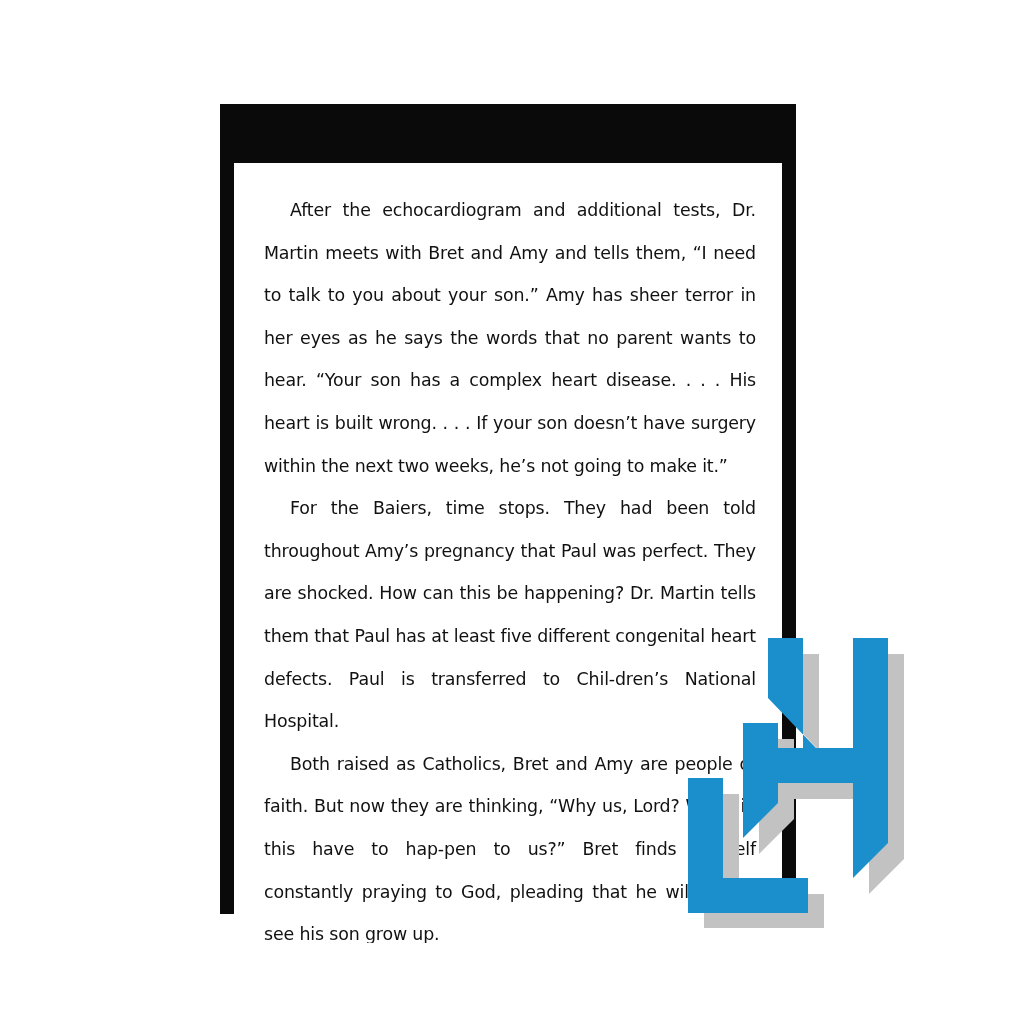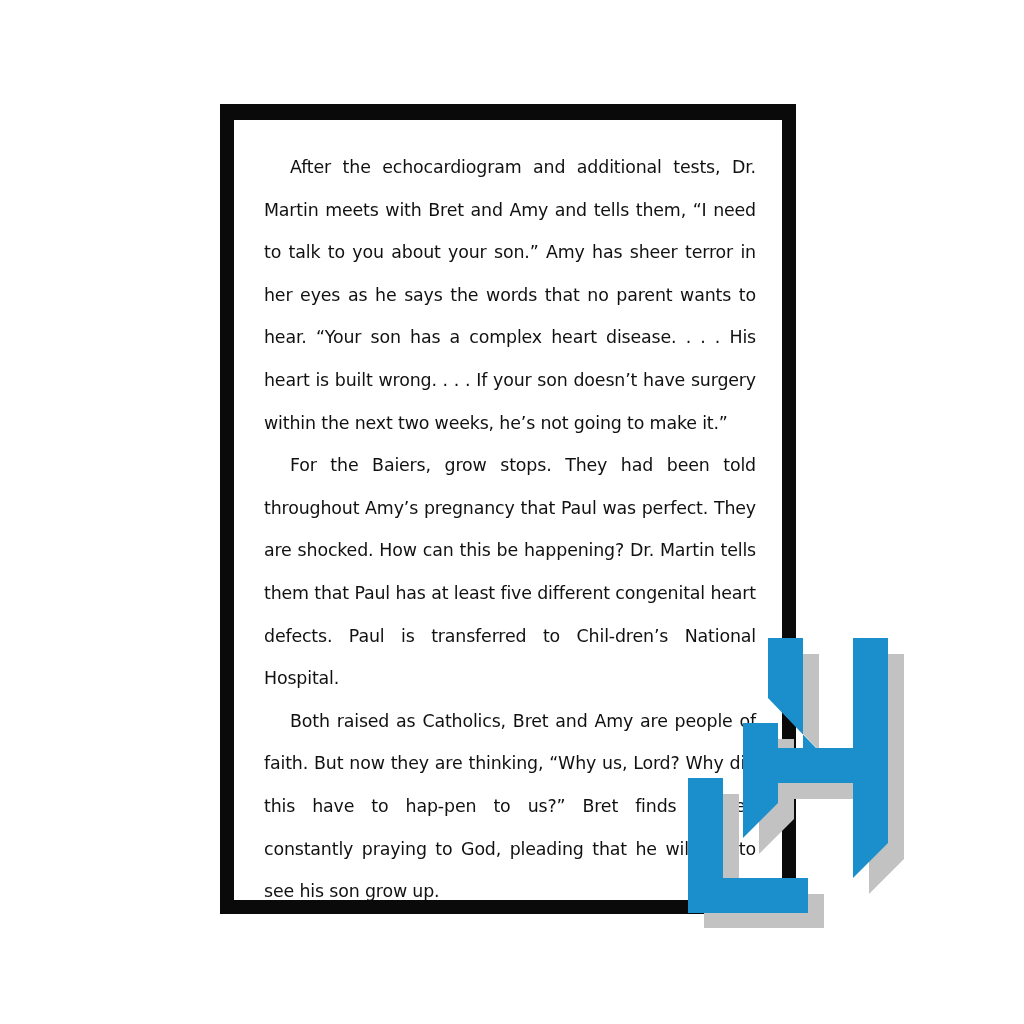--- a/index.html
+++ b/index.html
@@ -27,20 +27,21 @@
     padding: 16px 14px 14px 14px;
   }
   #page-sheet {
     width: 100%;
     height: 100%;
     background: #ffffff;
     box-sizing: border-box;
     padding: 26px 26px 26px 30px;
     overflow: hidden;
     position: relative;
+    margin-top: 43px;
   }
 
   .body-text {
     font-family: "DejaVu Sans", sans-serif;
     font-size: 17.4px;
     line-height: 42.6px;
     color: #111111;
     text-align: justify;
     text-justify: inter-word;
     letter-spacing: -0.15px;
@@ -67,21 +68,21 @@
     width: 300px;
     height: 300px;
   }
 </style>
 </head>
 <body>
 
 <div id="page-frame">
   <div id="page-sheet">
     <p class="body-text">After the echocardiogram and additional tests, Dr. Martin meets with Bret and Amy and tells them, “I need to talk to you about your son.” Amy has sheer terror in her eyes as he says the words that no parent wants to hear. “Your son has a complex heart disease. . . . His heart is built wrong. . . . If your son doesn’t have surgery within the next two weeks, he’s not going to make it.”</p>
-    <p class="body-text">For the Baiers, grow stops. They had been told throughout Amy’s pregnancy that Paul was perfect. They are shocked. How can this be happening? Dr. Martin tells them that Paul has at least five different congenital heart defects. Paul is transferred to Chil-dren’s National Hospital.</p>
+    <p class="body-text">For the Baiers, time stops. They had been told throughout Amy’s pregnancy that Paul was perfect. They are shocked. How can this be happening? Dr. Martin tells them that Paul has at least five different congenital heart defects. Paul is transferred to Chil-dren’s National Hospital.</p>
     <p class="body-text">Both raised as Catholics, Bret and Amy are people of faith. But now they are thinking, “Why us, Lord? Why did this have to hap-pen to us?” Bret finds himself constantly praying to God, pleading that he will get to see his son grow up.</p>
 
   </div>
 </div>
 
 <div id="watermark">
   <svg viewBox="0 0 300 300" xmlns="http://www.w3.org/2000/svg" aria-hidden="true">
     <g transform="translate(16,16)" fill="#c2c2c2">
       <path d="M120 10 L155 10 L155 120 L205 120 L205 10 L240 10 L240 215 L205 250 L205 155 L120 155 L120 120 L168 120 L120 70 Z"></path>
       <path d="M95 95 L130 95 L130 175 L95 210 Z"></path>

